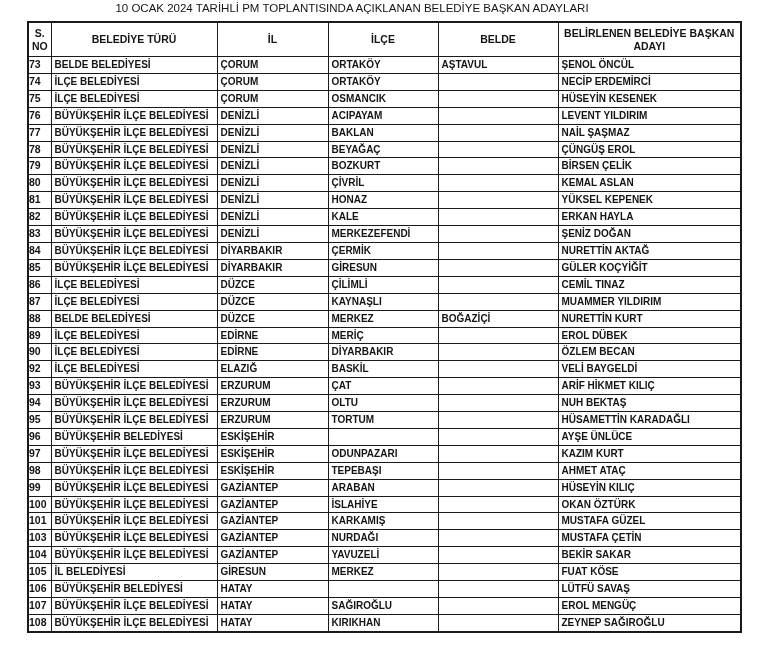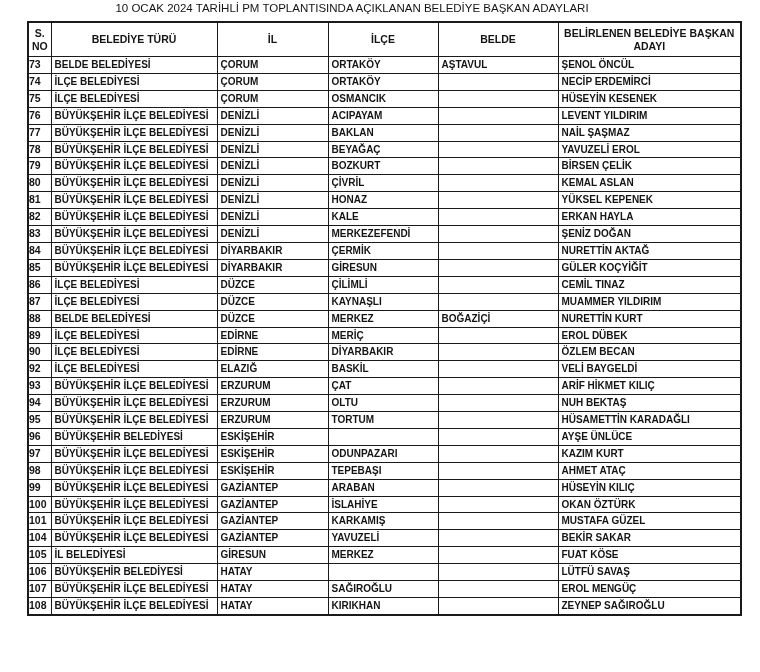--- a/index.html
+++ b/index.html
@@ -134,21 +134,21 @@
           <td>BAKLAN</td>
           <td></td>
           <td>NAİL ŞAŞMAZ</td>
         </tr>
         <tr>
           <td class="sno">78</td>
           <td>BÜYÜKŞEHİR İLÇE BELEDİYESİ</td>
           <td>DENİZLİ</td>
           <td>BEYAĞAÇ</td>
           <td></td>
-          <td>YAVUZELİ EROL</td>
+          <td>ÇÜNGÜŞ EROL</td>
         </tr>
         <tr>
           <td class="sno">79</td>
           <td>BÜYÜKŞEHİR İLÇE BELEDİYESİ</td>
           <td>DENİZLİ</td>
           <td>BOZKURT</td>
           <td></td>
           <td>BİRSEN ÇELİK</td>
         </tr>
         <tr>
@@ -313,20 +313,28 @@
         </tr>
         <tr>
           <td class="sno">101</td>
           <td>BÜYÜKŞEHİR İLÇE BELEDİYESİ</td>
           <td>GAZİANTEP</td>
           <td>KARKAMIŞ</td>
           <td></td>
           <td>MUSTAFA GÜZEL</td>
         </tr>
         <tr>
+          <td class="sno">103</td>
+          <td>BÜYÜKŞEHİR İLÇE BELEDİYESİ</td>
+          <td>GAZİANTEP</td>
+          <td>NURDAĞI</td>
+          <td></td>
+          <td>MUSTAFA ÇETİN</td>
+        </tr>
+        <tr>
           <td class="sno">104</td>
           <td>BÜYÜKŞEHİR İLÇE BELEDİYESİ</td>
           <td>GAZİANTEP</td>
           <td>YAVUZELİ</td>
           <td></td>
           <td>BEKİR SAKAR</td>
         </tr>
         <tr>
           <td class="sno">105</td>
           <td>İL BELEDİYESİ</td>

